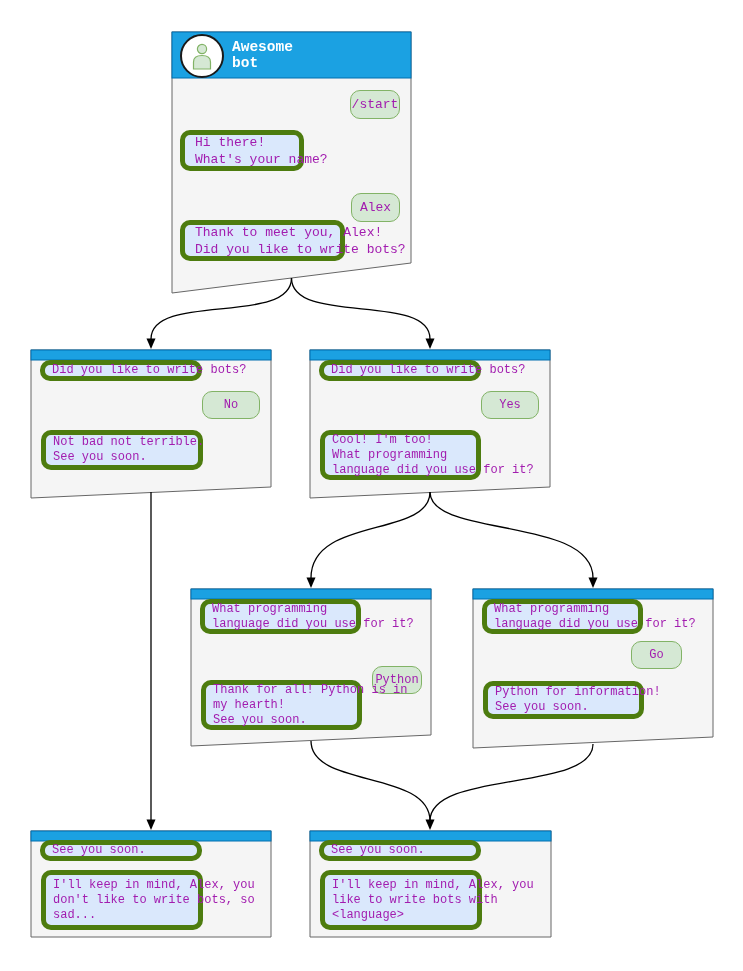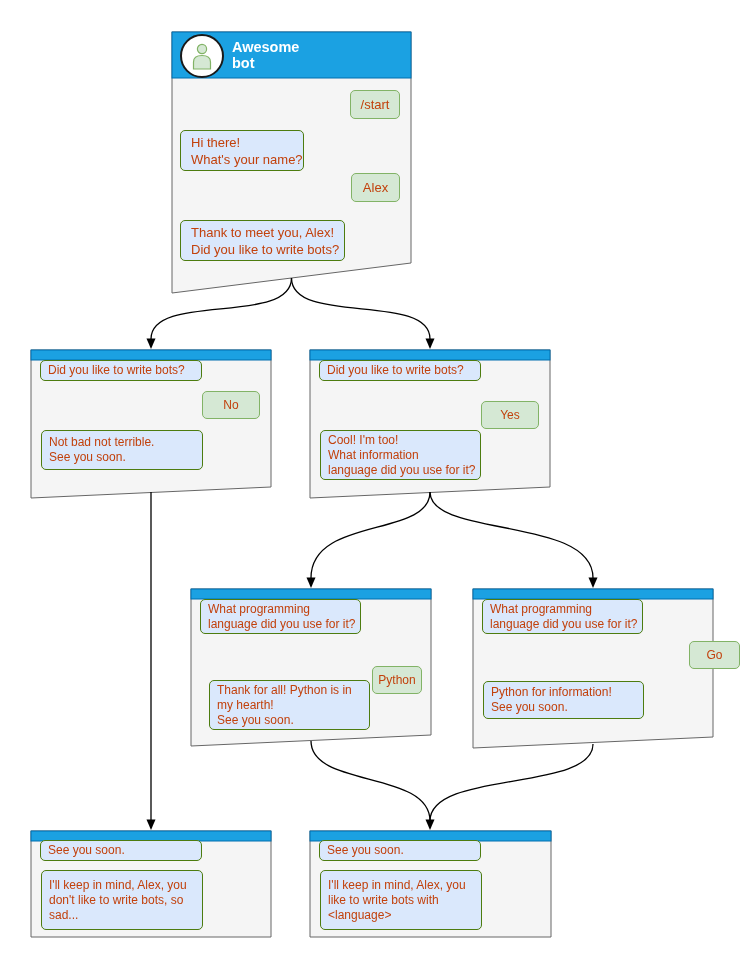--- a/index.html
+++ b/index.html
@@ -1,28 +1,28 @@
 <!DOCTYPE html>
 <html><head>
 <meta charset="utf-8">
 <style>
   html,body{margin:0;padding:0;background:#ffffff;}
   #canvas{
     position:relative;width:743px;height:971px;background:#ffffff;
-    font-family:Liberation Sans, sans-serif;color:#000;
+    font-family:Liberation Mono, monospace;color:#000;
     overflow:hidden;
   }
   #shapes{position:absolute;left:0;top:0;}
   .node{position:absolute;left:0;top:0;width:0;height:0;}
   .bubble{
-    position:absolute;box-sizing:border-box;border-radius:5px;
+    position:absolute;box-sizing:border-box;border-radius:10px;
     display:flex;align-items:center;white-space:pre;
-    font-size:12px;line-height:15px;padding:0 7px;color:#c2410c;
+    font-size:12px;line-height:15px;padding:0 7px;color:#a21caf;
   }
-  .bubble.bot{background:#dae8fc;border:1px solid #4d7c0f;}
+  .bubble.bot{background:#dae8fc;border:5px solid #4d7c0f;}
   .bubble.user{background:#d5e8d4;border:1px solid #82b366;justify-content:center;padding:0 5px;}
   .bubble.big{font-size:13px;line-height:17px;padding:0 10px;}
   .win-title{
     position:absolute;left:232px;top:32px;height:46px;display:flex;align-items:center;
     color:#ffffff;font-weight:bold;font-size:14.5px;
   }
   .avatar{
     position:absolute;left:180px;top:34px;width:40px;height:40px;border-radius:50%;
     background:#ffffff;border:2px solid #1a1a1a;display:flex;align-items:center;justify-content:center;
   }
@@ -86,53 +86,53 @@
     <div class="avatar">
       <svg width="24" height="27" viewBox="0 0 24 27">
         <circle cx="12" cy="6" r="4.6" fill="#d5e8d4" stroke="#82b366" stroke-width="1.2"></circle>
         <path d="M3.5 26 L3.5 19 Q3.5 12.5 12 12.5 Q20.5 12.5 20.5 19 L20.5 26 Z" fill="#d5e8d4" stroke="#82b366" stroke-width="1.2"></path>
       </svg>
     </div>
     <div class="win-title">Awesome bot</div>
     <div class="bubble user big" style="left:350px;top:90px;width:50px;height:29px;">/start</div>
     <div class="bubble bot big" style="left:180px;top:130px;width:124px;height:41px;">Hi there!
 What's your name?</div>
-    <div class="bubble user big" style="left:351px;top:173px;width:49px;height:29px;">Alex</div>
+    <div class="bubble user big" style="left:351px;top:193px;width:49px;height:29px;">Alex</div>
     <div class="bubble bot big" style="left:180px;top:220px;width:165px;height:41px;">Thank to meet you, Alex!
 Did you like to write bots?</div>
   </div>
 
   <div class="node">
     <div class="bubble bot" style="left:40px;top:360px;width:162px;height:21px;">Did you like to write bots?</div>
     <div class="bubble user" style="left:202px;top:391px;width:58px;height:28px;">No</div>
     <div class="bubble bot" style="left:41px;top:430px;width:162px;height:40px;">Not bad not terrible.
 See you soon.</div>
   </div>
 
   <div class="node">
     <div class="bubble bot" style="left:319px;top:360px;width:162px;height:21px;">Did you like to write bots?</div>
-    <div class="bubble user" style="left:481px;top:401px;width:58px;height:28px;">Yes</div>
+    <div class="bubble user" style="left:481px;top:391px;width:58px;height:28px;">Yes</div>
     <div class="bubble bot" style="left:320px;top:430px;width:161px;height:50px;">Cool! I'm too!
-What information
+What programming
 language did you use for it?</div>
   </div>
 
   <div class="node">
     <div class="bubble bot" style="left:200px;top:599px;width:161px;height:35px;">What programming
 language did you use for it?</div>
     <div class="bubble user" style="left:372px;top:640px;width:50px;height:28px;margin-top:26px;">Python</div>
-    <div class="bubble bot" style="left:201px;top:680px;width:161px;height:50px;margin-left:8px;">Thank for all! Python is in
+    <div class="bubble bot" style="left:201px;top:680px;width:161px;height:50px;">Thank for all! Python is in
 my hearth!
 See you soon.</div>
   </div>
 
   <div class="node">
     <div class="bubble bot" style="left:482px;top:599px;width:161px;height:35px;">What programming
 language did you use for it?</div>
-    <div class="bubble user" style="left:689px;top:641px;width:51px;height:28px;">Go</div>
+    <div class="bubble user" style="left:631px;top:641px;width:51px;height:28px;">Go</div>
     <div class="bubble bot" style="left:483px;top:681px;width:161px;height:38px;">Python for information!
 See you soon.</div>
   </div>
 
   <div class="node">
     <div class="bubble bot" style="left:40px;top:840px;width:162px;height:21px;">See you soon.</div>
     <div class="bubble bot" style="left:41px;top:870px;width:162px;height:60px;">I'll keep in mind, Alex, you
 don't like to write bots, so
 sad...</div>
   </div>

